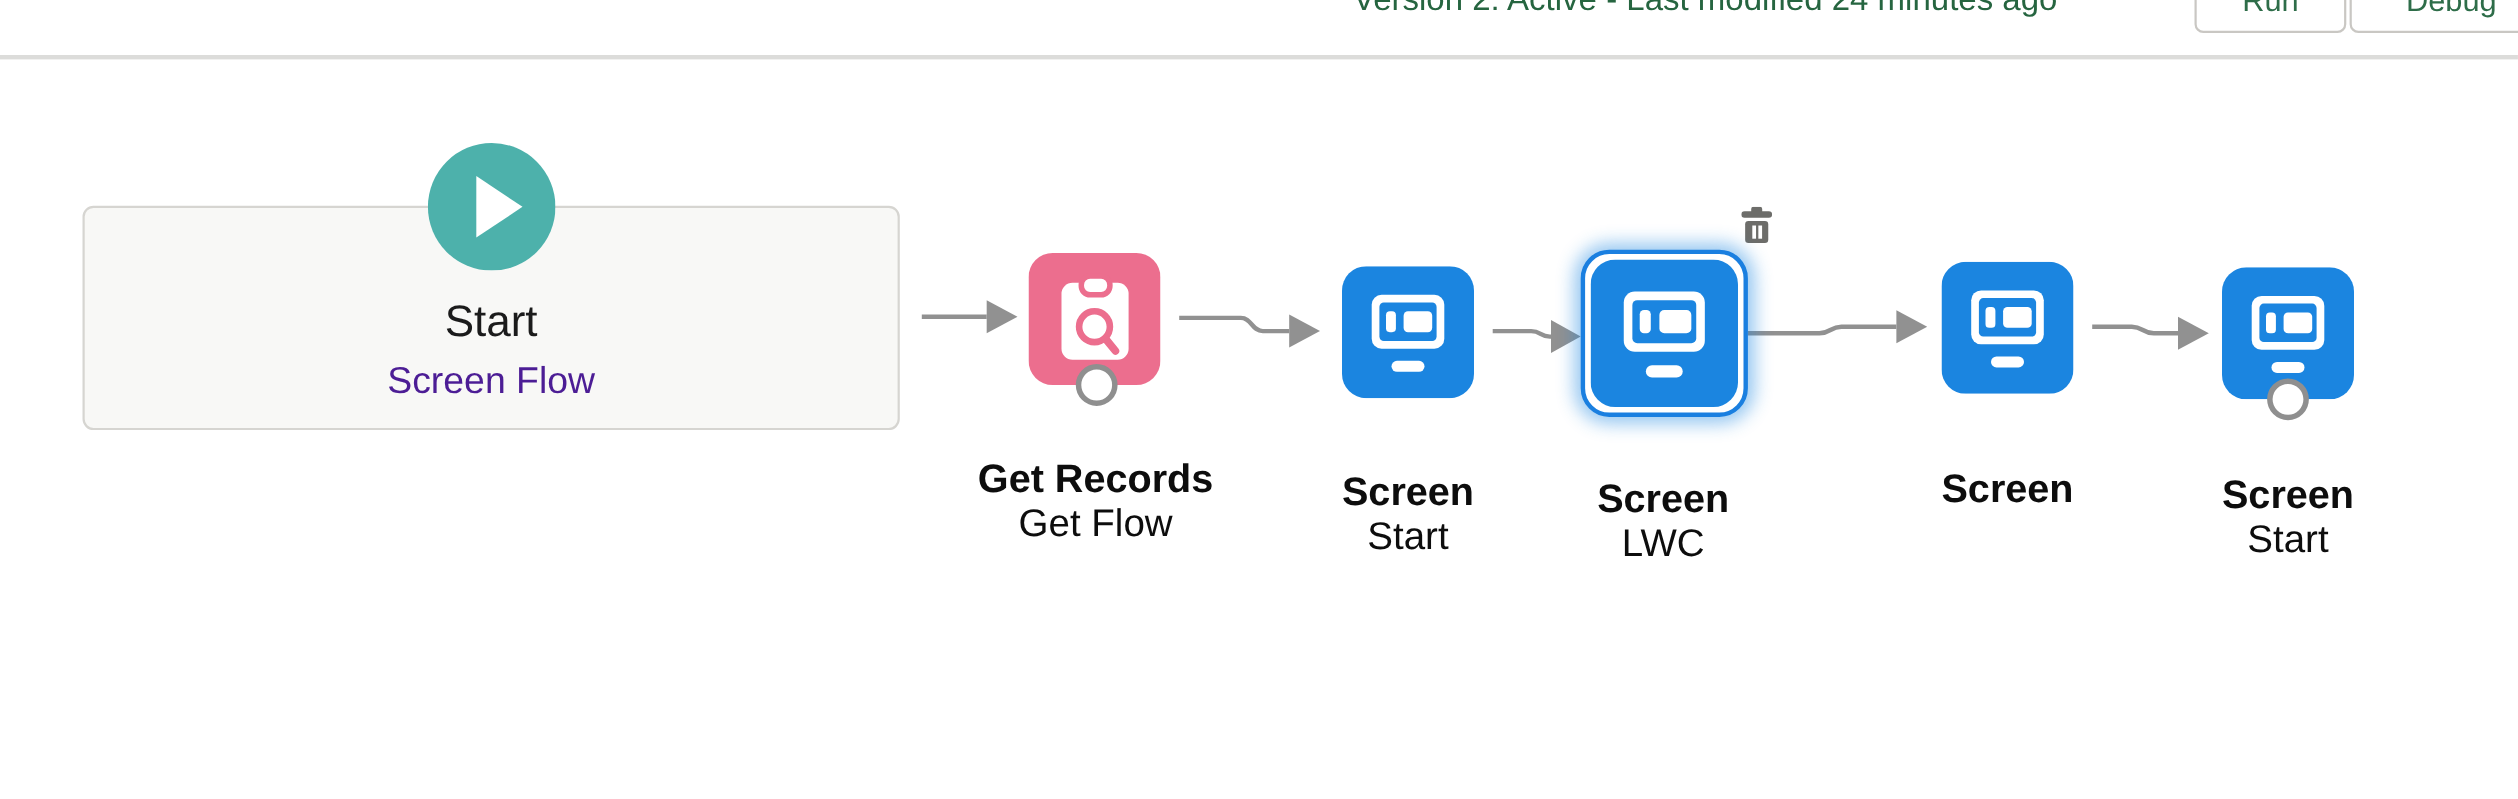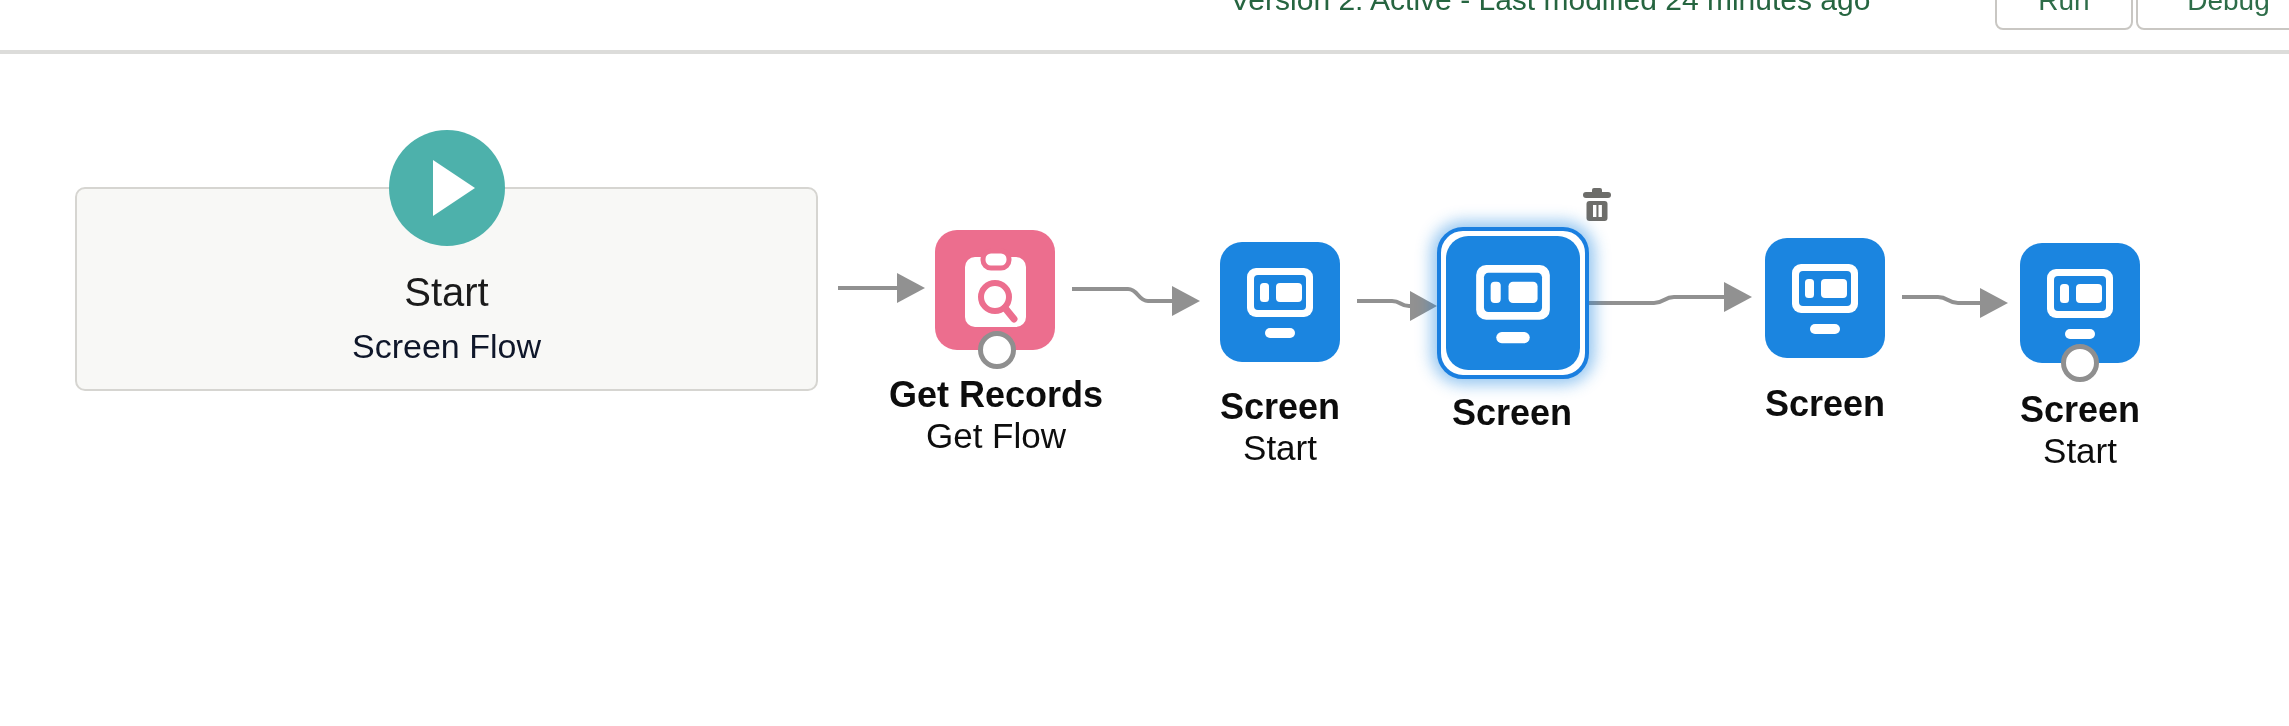--- a/index.html
+++ b/index.html
@@ -26,25 +26,25 @@
   .connectors path.line{stroke:#919191;stroke-width:4;fill:none;}
   .connectors path.head{fill:#919191;stroke:none;}
   
   .start-box{
     position:absolute;left:75px;top:187px;width:743px;height:204px;box-sizing:border-box;
     background:#f8f8f6;border:2px solid #d6d5d1;border-radius:10px;cursor:pointer;
   }
   .start-title{position:absolute;left:0;top:81px;width:100%;text-align:center;
     font-size:40px;line-height:44px;color:#1b1b1b;}
   .start-sub{position:absolute;left:0;top:137px;width:100%;text-align:center;
-    font-size:34px;line-height:40px;color:#0f172a;}
+    font-size:34px;line-height:40px;color:#4c1d95;}
   .play-icon{position:absolute;left:389px;top:130px;width:116px;height:116px;cursor:pointer;}
   
   .node-icon{position:absolute;width:120px;height:120px;cursor:pointer;}
-  .node-label{position:absolute;width:300px;text-align:center;}
+  .node-label{position:absolute;width:300px;text-align:center;margin-top:40px;}
   .node-label .type{font-size:36px;font-weight:700;line-height:41px;color:#0d0d0d;}
   .node-label .name{font-size:35px;font-weight:400;line-height:41px;color:#0d0d0d;}
   .node-label .name.fade{
     -webkit-mask-image:linear-gradient(90deg,#000 74%,rgba(0,0,0,0) 94%);
             mask-image:linear-gradient(90deg,#000 74%,rgba(0,0,0,0) 94%);
   }
   .port{
     position:absolute;width:38px;height:38px;border-radius:50%;box-sizing:border-box;
     background:#ffffff;border:5px solid #8f8f8f;cursor:pointer;
   }
@@ -140,20 +140,21 @@
       <rect width="120" height="120" rx="20" fill="#1b85e0"></rect>
       <rect x="27" y="26" width="66" height="49" rx="9" fill="#ffffff"></rect>
       <rect x="34" y="33" width="52" height="35" rx="4" fill="#1b85e0"></rect>
       <rect x="40" y="41" width="9" height="19" rx="3.5" fill="#ffffff"></rect>
       <rect x="56" y="41" width="26" height="19" rx="4" fill="#ffffff"></rect>
       <rect x="45" y="86" width="30" height="10" rx="5" fill="#ffffff"></rect>
     </svg>
   </div>
   <div class="node-label" style="left:1362px;top:392px;">
     <div class="type">Screen</div>
+    <div class="name">LWC</div>
   </div>
 
   <svg class="node-icon" style="left:1765px;top:238px;" viewBox="0 0 120 120">
     <rect width="120" height="120" rx="22" fill="#1b85e0"></rect>
     <rect x="27" y="26" width="66" height="49" rx="9" fill="#ffffff"></rect>
     <rect x="34" y="33" width="52" height="35" rx="4" fill="#1b85e0"></rect>
     <rect x="40" y="41" width="9" height="19" rx="3.5" fill="#ffffff"></rect>
     <rect x="56" y="41" width="26" height="19" rx="4" fill="#ffffff"></rect>
     <rect x="45" y="86" width="30" height="10" rx="5" fill="#ffffff"></rect>
   </svg>

